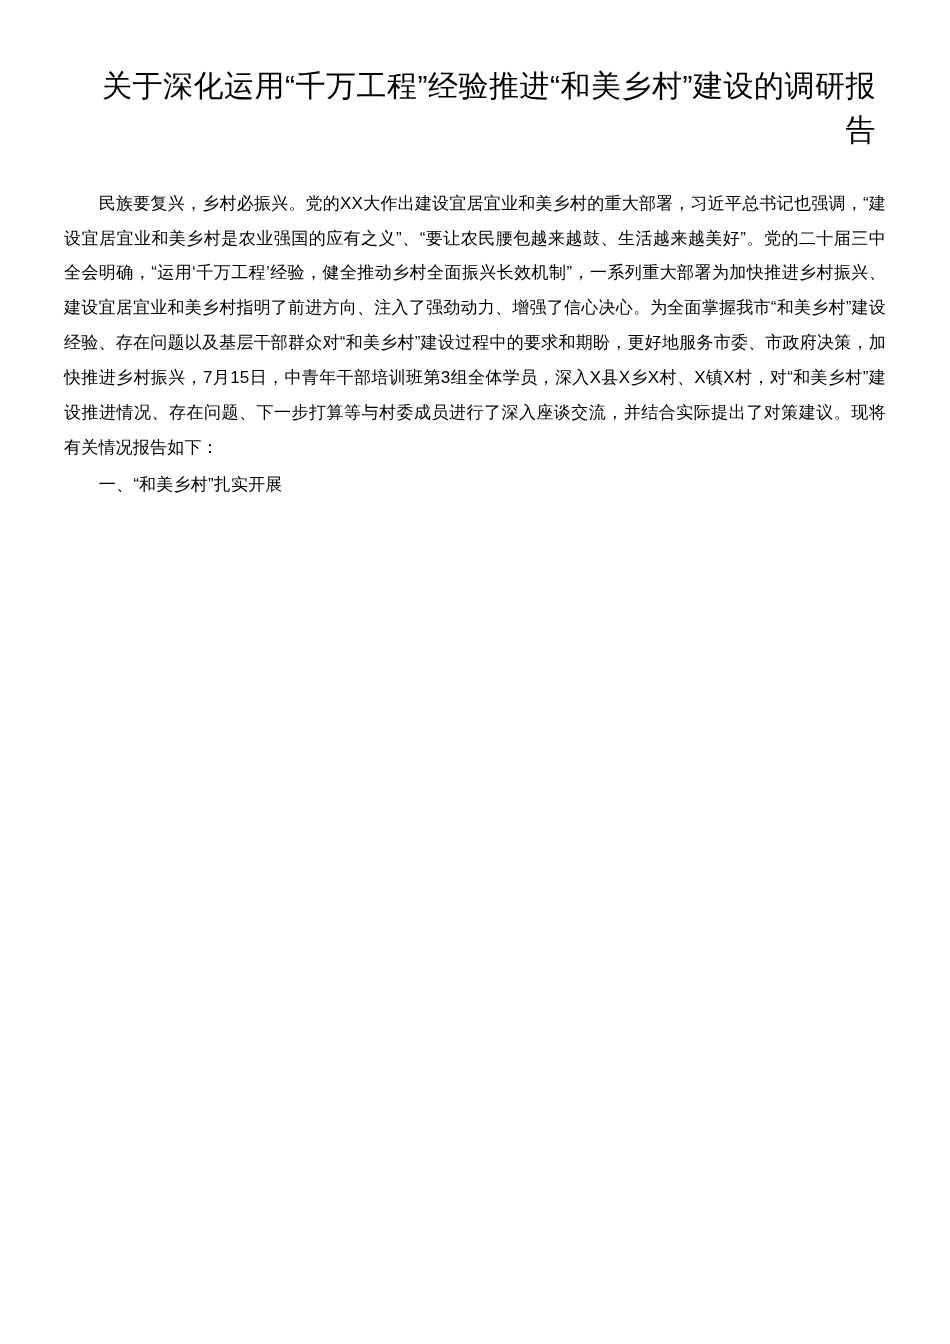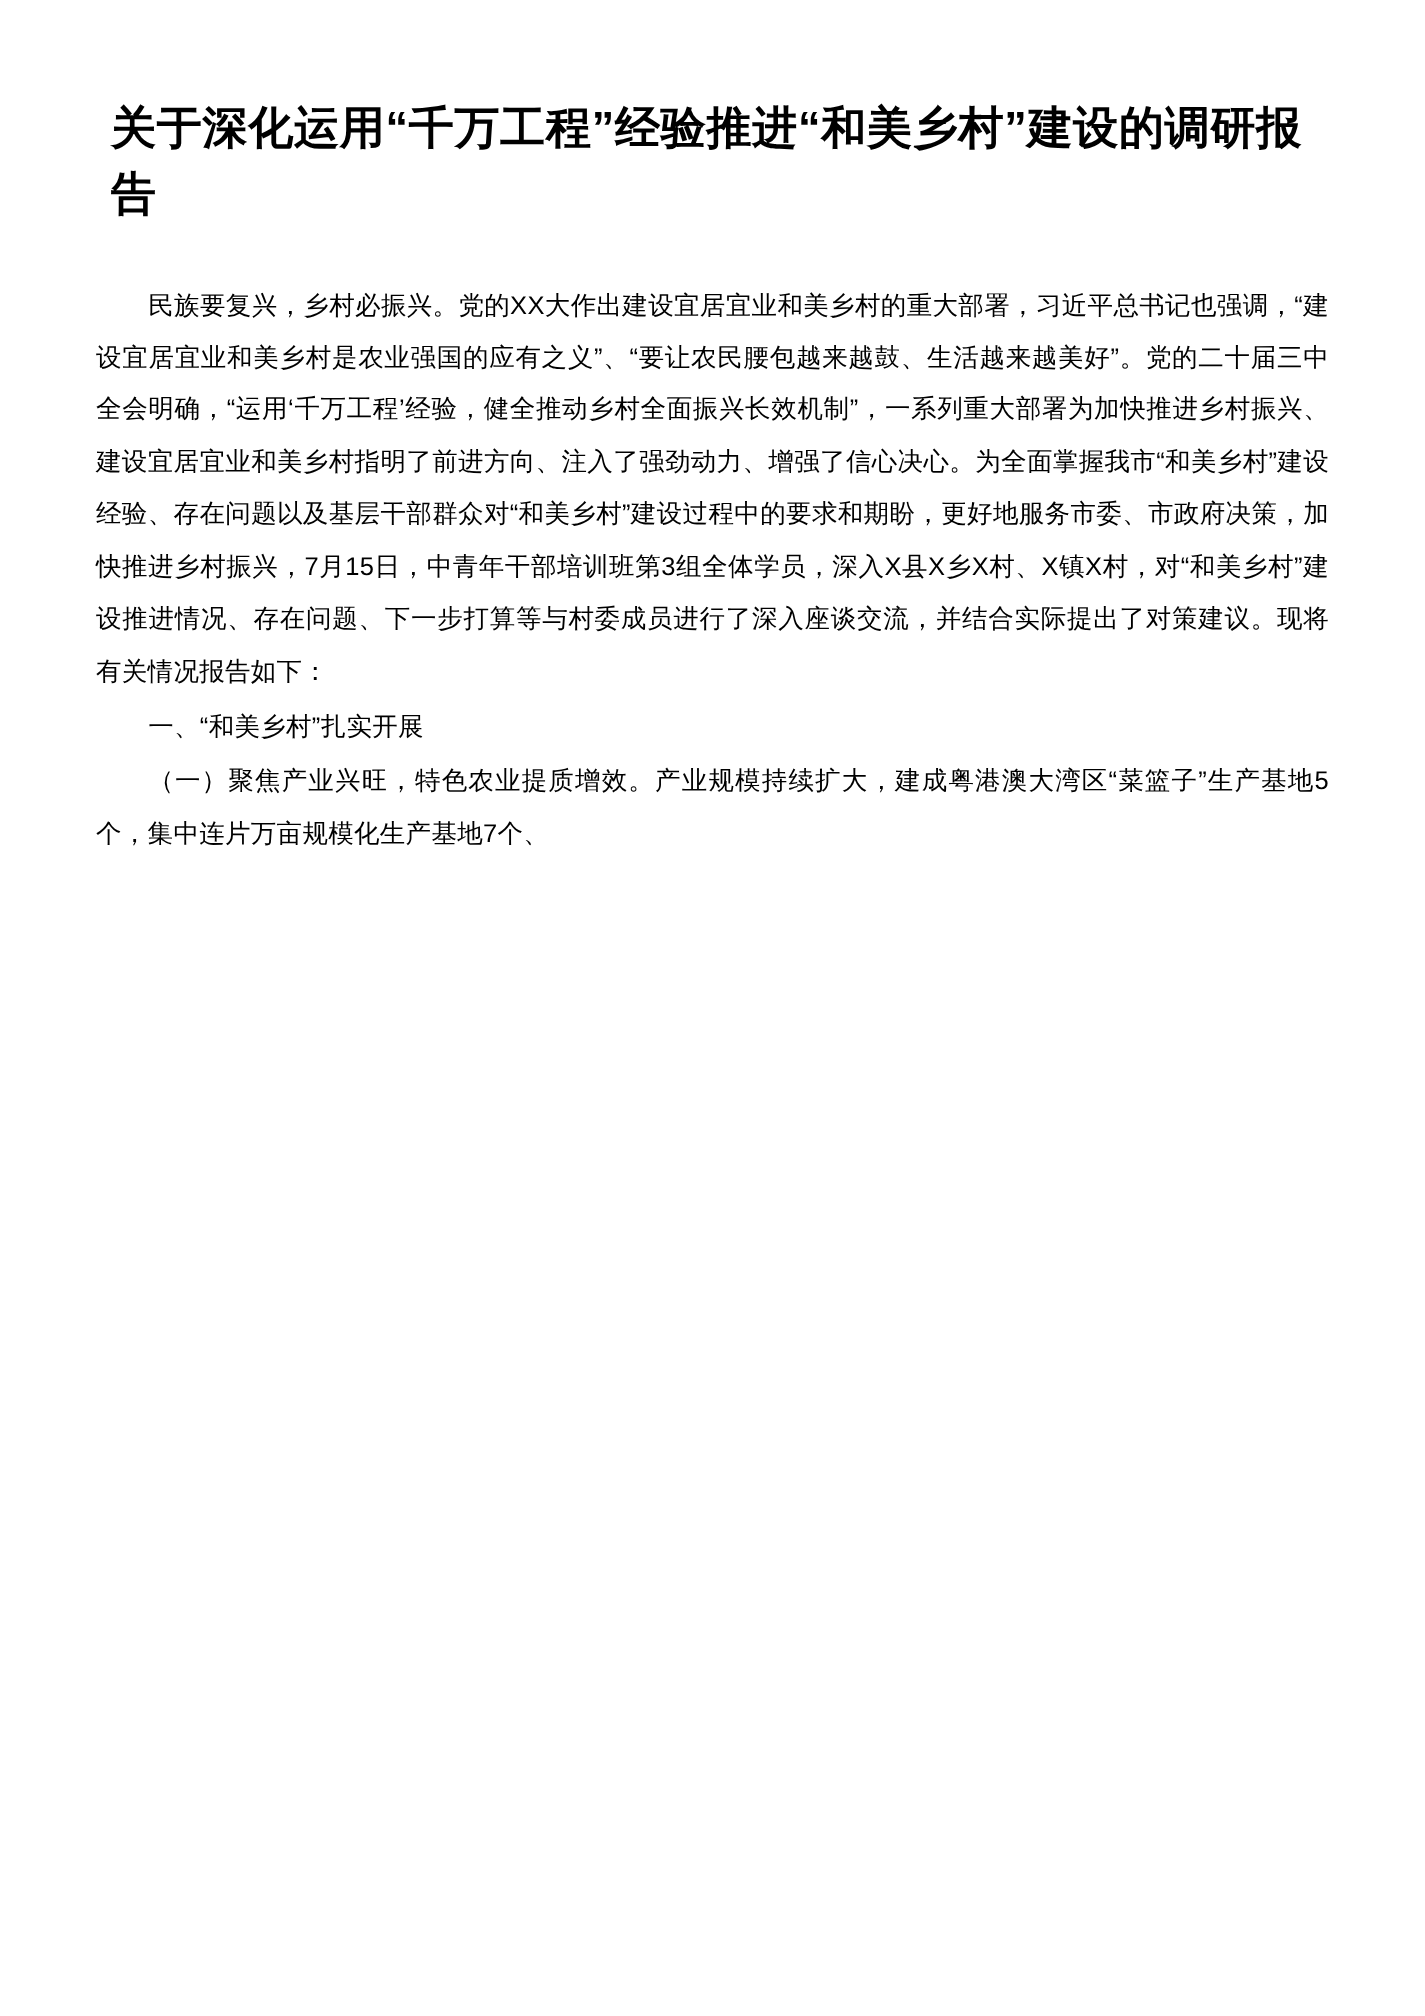--- a/index.html
+++ b/index.html
@@ -15,23 +15,23 @@
     width: 950px;
     min-height: 1344px;
     box-sizing: border-box;
     padding: 52px 64px 40px 64px;
     background: #ffffff;
     margin: 0 auto;
     position: relative;
   }
   .doc-title {
     font-size: 30px;
-    font-weight: bold;
+    font-weight: normal;
     line-height: 1.48;
-    text-align: left;
+    text-align: right;
     letter-spacing: 0.5px;
     margin: 12px 10px 34px 10px;
   }
   .body-text p {
     font-size: 17px;
     line-height: 2.05;
     margin: 0 0 2px 0;
     text-align: justify;
     text-justify: inter-ideograph;
     letter-spacing: 0.2px;
@@ -43,16 +43,15 @@
 </head>
 <body>
 
 <div class="page">
 
   <h1 class="doc-title">关于深化运用“千万工程”经验推进“和美乡村”建设的调研报告</h1>
 
   <div class="body-text">
     <p class="indent">民族要复兴，乡村必振兴。党的XX大作出建设宜居宜业和美乡村的重大部署，习近平总书记也强调，“建设宜居宜业和美乡村是农业强国的应有之义”、“要让农民腰包越来越鼓、生活越来越美好”。党的二十届三中全会明确，“运用‘千万工程’经验，健全推动乡村全面振兴长效机制”，一系列重大部署为加快推进乡村振兴、建设宜居宜业和美乡村指明了前进方向、注入了强劲动力、增强了信心决心。为全面掌握我市“和美乡村”建设经验、存在问题以及基层干部群众对“和美乡村”建设过程中的要求和期盼，更好地服务市委、市政府决策，加快推进乡村振兴，7月15日，中青年干部培训班第3组全体学员，深入X县X乡X村、X镇X村，对“和美乡村”建设推进情况、存在问题、下一步打算等与村委成员进行了深入座谈交流，并结合实际提出了对策建议。现将有关情况报告如下：</p>
     <p class="indent">一、“和美乡村”扎实开展</p>
-    <p class="indent">（一）聚焦产业兴旺，特色农业提质增效。产业规模持续扩大，建成粤港澳大湾区“菜篮子”生产基地5个，集中连片万亩规模化生产基地7个、</p>
   </div>
 
 </div>
 
 </body></html>

